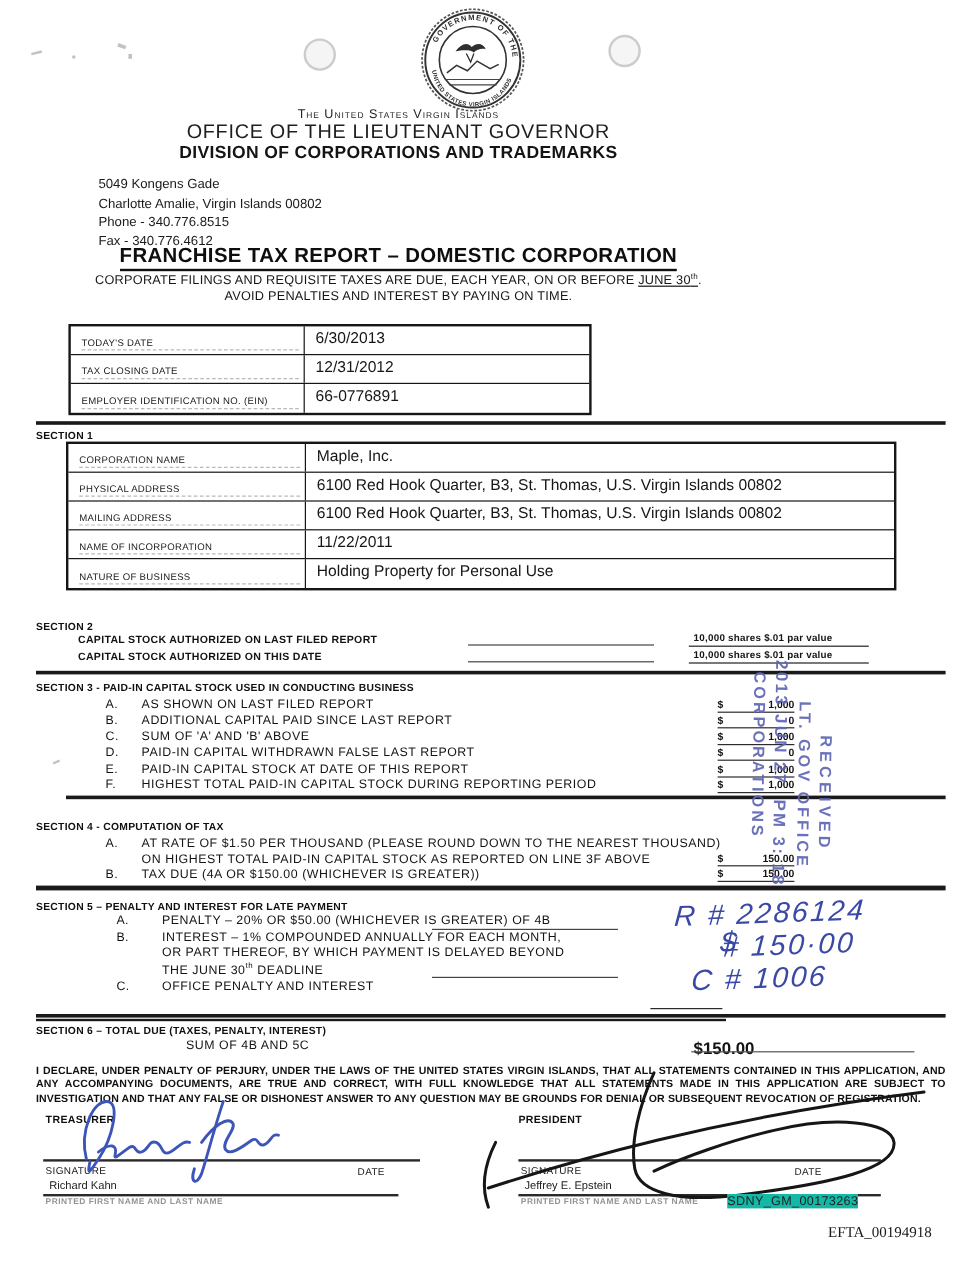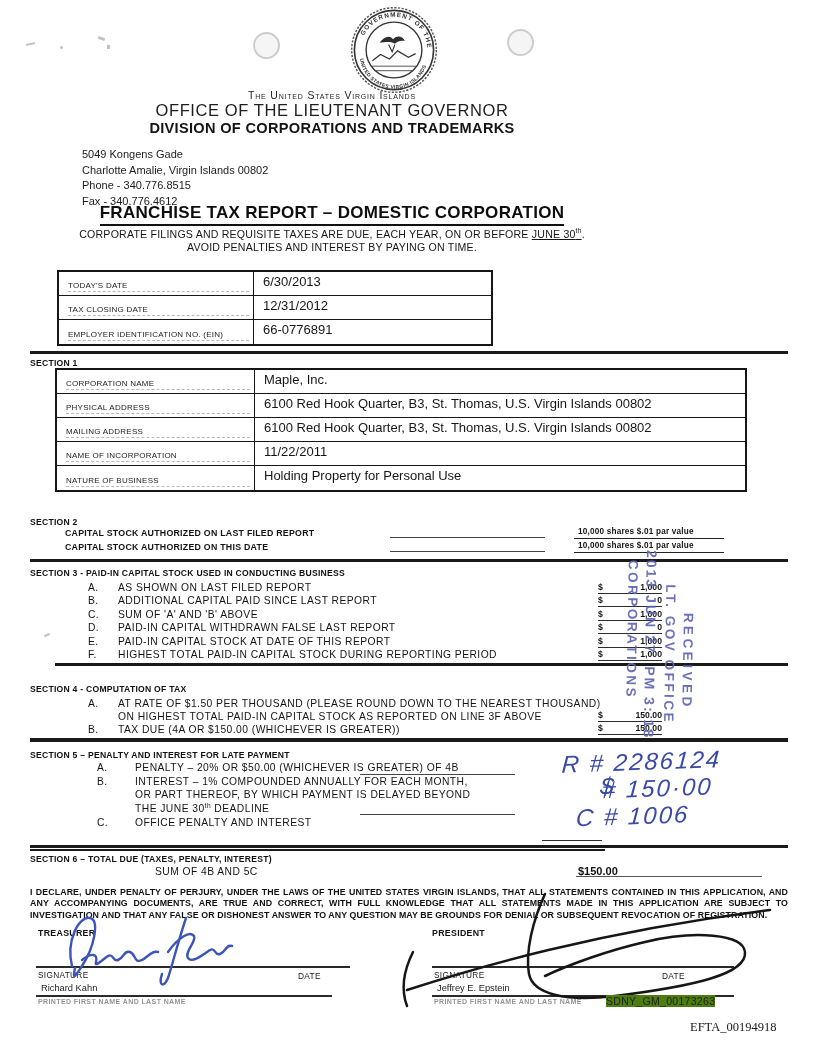--- a/index.html
+++ b/index.html
@@ -43,21 +43,21 @@
   #handwriting .hw{font-size:24px;letter-spacing:2px;white-space:pre;}
   #handwriting .hw2{margin-left:42px;position:relative;}
   #handwriting .over-dollar{position:absolute;left:-2px;top:-4px;}
   
   .role{font-size:8.8px;font-weight:bold;letter-spacing:.3px;color:#101010;}
   .sigline{position:absolute;background:#2a2a2a;height:1.6px;}
   .sig-sub{font-size:8.3px;letter-spacing:.3px;color:#1a1a1a;}
   .pname{font-size:9.3px;color:#222;}
   .pcaption{font-size:7px;font-weight:bold;letter-spacing:.4px;color:#3a3a3a;
             opacity:.55;filter:blur(.5px);white-space:nowrap;}
-  .bates{font-size:10.5px;letter-spacing:.3px;color:#232323;background:#4d7c0f;z-index:8;}
+  .bates{font-size:10.5px;letter-spacing:.3px;color:#232323;background:#14b8a6;z-index:8;}
   .efta{font-family:"Liberation Serif",serif;font-size:12.5px;color:#1a1a1a;}
   .decl{font-size:8.8px;font-weight:bold;line-height:11.4px;text-align:justify;
         letter-spacing:.1px;color:#101010;}
   sup{font-size:64%;}
 </style>
 </head>
 <body>
 
 <div id="page">
 
@@ -245,21 +245,21 @@
   <div class="uline" style="left:360px;top:814px;width:155px;"></div>
   <div class="abs item-letter" style="left:97px;top:817px;">C.</div>
   <div class="abs item-text" style="left:135px;top:817px;">OFFICE PENALTY AND INTEREST</div>
   <div class="uline" style="left:542px;top:840px;width:60px;border-bottom-color:#2a2a2a;"></div>
 
   <div class="hr" style="left:30px;top:845px;width:758px;height:2.5px;"></div>
   <div class="hr" style="left:30px;top:849px;width:575px;height:2px;"></div>
 
   <div class="abs sec-head" style="left:30px;top:854px;">SECTION 6 – TOTAL DUE (TAXES, PENALTY, INTEREST)</div>
   <div class="abs item-text" style="left:155px;top:866px;">SUM OF 4B AND 5C</div>
-  <div class="abs" style="left:578px;top:865px;font-size:11px;font-weight:bold;">$150.00</div>
+  <div class="abs" style="left:578px;top:865px;font-size:14px;font-weight:bold;">$150.00</div>
   <div class="uline" style="left:576px;top:876px;width:186px;border-bottom-color:#555;"></div>
 
   <div class="abs decl" style="left:30px;top:887px;width:758px;">I DECLARE, UNDER PENALTY OF PERJURY, UNDER THE LAWS OF THE UNITED STATES VIRGIN ISLANDS, THAT ALL STATEMENTS CONTAINED IN THIS APPLICATION, AND ANY ACCOMPANYING DOCUMENTS, ARE TRUE AND CORRECT, WITH FULL KNOWLEDGE THAT ALL STATEMENTS MADE IN THIS APPLICATION ARE SUBJECT TO INVESTIGATION AND THAT ANY FALSE OR DISHONEST ANSWER TO ANY QUESTION MAY BE GROUNDS FOR DENIAL OR SUBSEQUENT REVOCATION OF REGISTRATION.</div>
 
   <div id="received-stamp" style="font-family:'Liberation Sans',sans-serif;">
     <div class="st1">RECEIVED</div>
     <div class="st2">LT. GOV OFFICE</div>
     <div class="st3">2013 JUN 27  PM 3: 18</div>
     <div class="st4">CORPORATIONS</div>
   </div>

